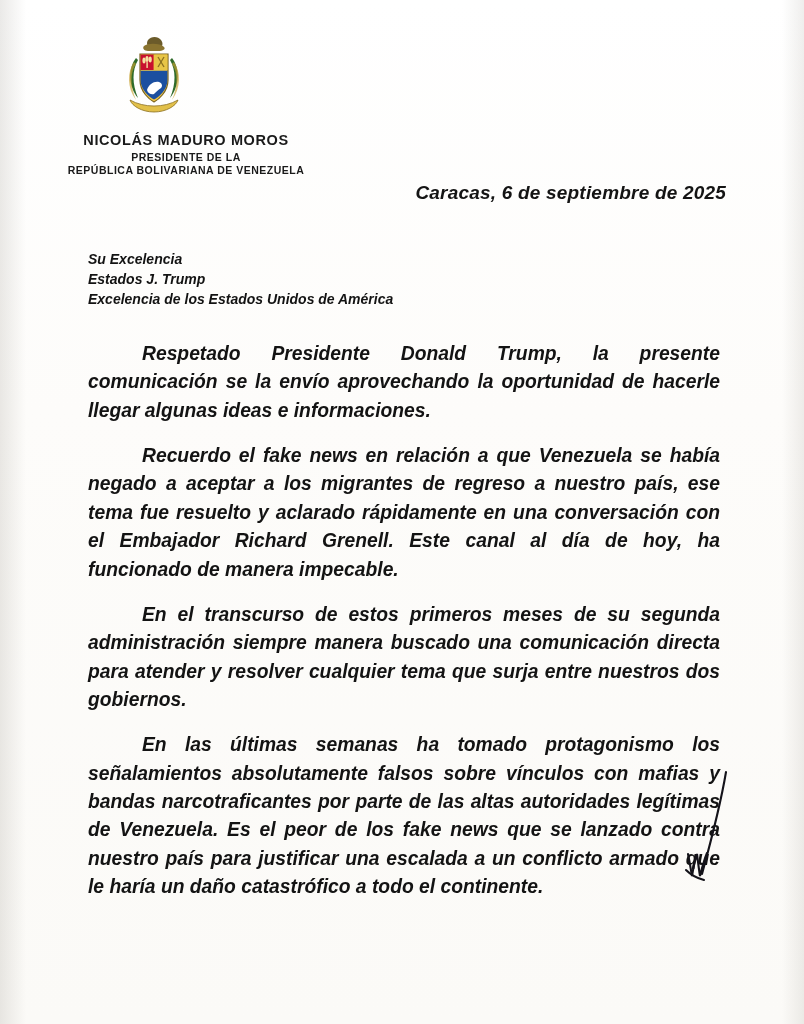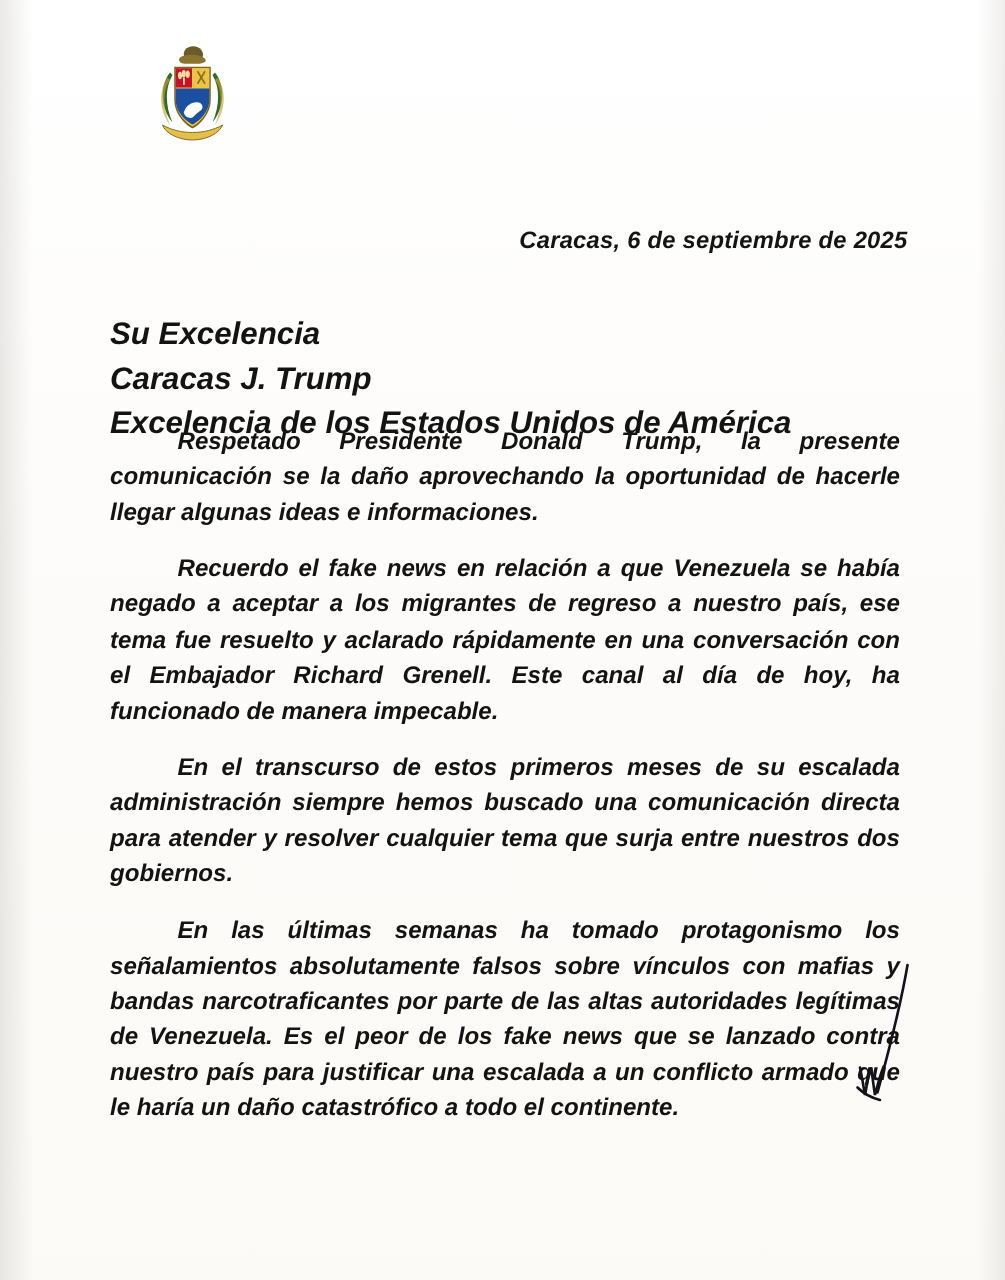--- a/index.html
+++ b/index.html
@@ -102,21 +102,21 @@
   }
 
   
   .addressee {
     position: absolute;
     top: 250px;
     left: 88px;
     font-family: "Liberation Sans", sans-serif;
     font-style: italic;
     font-weight: bold;
-    font-size: 25px;
+    font-size: 14px;
     line-height: 1.42;
     color: #131313;
   }
 
   
   .body-text {
     position: absolute;
     top: 340px;
     left: 88px;
     width: 632px;
@@ -183,34 +183,39 @@
 
         <g stroke="#8a6f20" stroke-width="1.3">
           <line x1="40" y1="33" x2="46" y2="23"></line>
           <line x1="46" y1="33" x2="40" y2="23"></line>
         </g>
 
         <path d="M12 66 C26 74, 46 74, 60 66 C58 72, 48 78, 36 78 C24 78, 14 72, 12 66 Z" fill="#e2c04a" stroke="#8a6f20" stroke-width="0.8"></path>
       </svg>
     </div>
 
+    <div class="letterhead-text">
+      <div class="lh-name">NICOLÁS MADURO MOROS</div>
+      <div class="lh-role">PRESIDENTE DE LA</div>
+      <div class="lh-country">REPÚBLICA BOLIVARIANA DE VENEZUELA</div>
+    </div>
   </div>
 
   <div class="dateline">Caracas, 6 de septiembre de 2025</div>
 
   <div class="addressee">
     <div>Su Excelencia</div>
-    <div>Caracas J. Trump</div>
+    <div>Estados J. Trump</div>
     <div>Excelencia de los Estados Unidos de América</div>
   </div>
 
   <div class="body-text">
-    <p>Respetado Presidente Donald Trump, la presente comunicación se la daño aprovechando la oportunidad de hacerle llegar algunas ideas e informaciones.</p>
+    <p>Respetado Presidente Donald Trump, la presente comunicación se la envío aprovechando la oportunidad de hacerle llegar algunas ideas e informaciones.</p>
     <p>Recuerdo el fake news en relación a que Venezuela se había negado a aceptar a los migrantes de regreso a nuestro país, ese tema fue resuelto y aclarado rápidamente en una conversación con el Embajador Richard Grenell. Este canal al día de hoy, ha funcionado de manera impecable.</p>
-    <p>En el transcurso de estos primeros meses de su escalada administración siempre hemos buscado una comunicación directa para atender y resolver cualquier tema que surja entre nuestros dos gobiernos.</p>
+    <p>En el transcurso de estos primeros meses de su segunda administración siempre manera buscado una comunicación directa para atender y resolver cualquier tema que surja entre nuestros dos gobiernos.</p>
     <p>En las últimas semanas ha tomado protagonismo los señalamientos absolutamente falsos sobre vínculos con mafias y bandas narcotraficantes por parte de las altas autoridades legítimas de Venezuela. Es el peor de los fake news que se lanzado contra nuestro país para justificar una escalada a un conflicto armado que le haría un daño catastrófico a todo el continente.</p>
   </div>
 
   <div class="signature-mark">
     <svg width="64" height="130" viewBox="0 0 64 130" xmlns="http://www.w3.org/2000/svg">
       <g fill="none" stroke="#14131a" stroke-width="2.1" stroke-linecap="round">
         <path d="M44 2 C40 26, 32 60, 20 104"></path>
         <path d="M6 84 C8 94, 9 100, 10 106 C11 98, 13 90, 15 84 C16 92, 17 100, 18 106 C20 98, 22 90, 25 83"></path>
         <path d="M4 100 C8 104, 14 108, 22 110"></path>
       </g>

